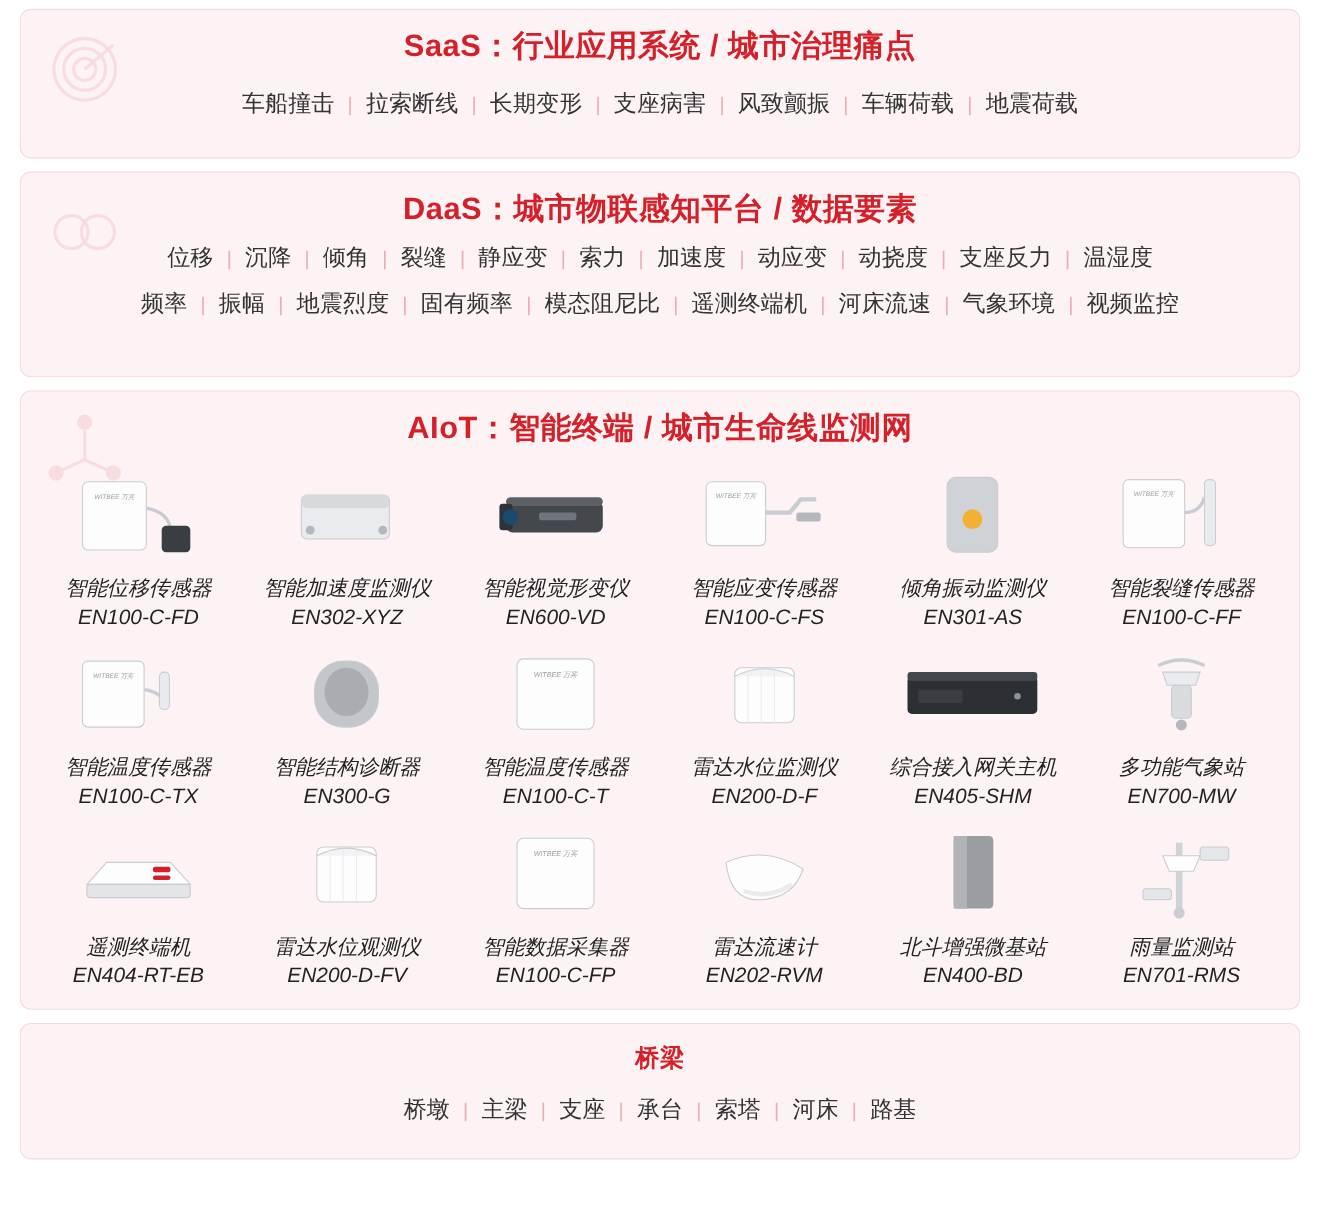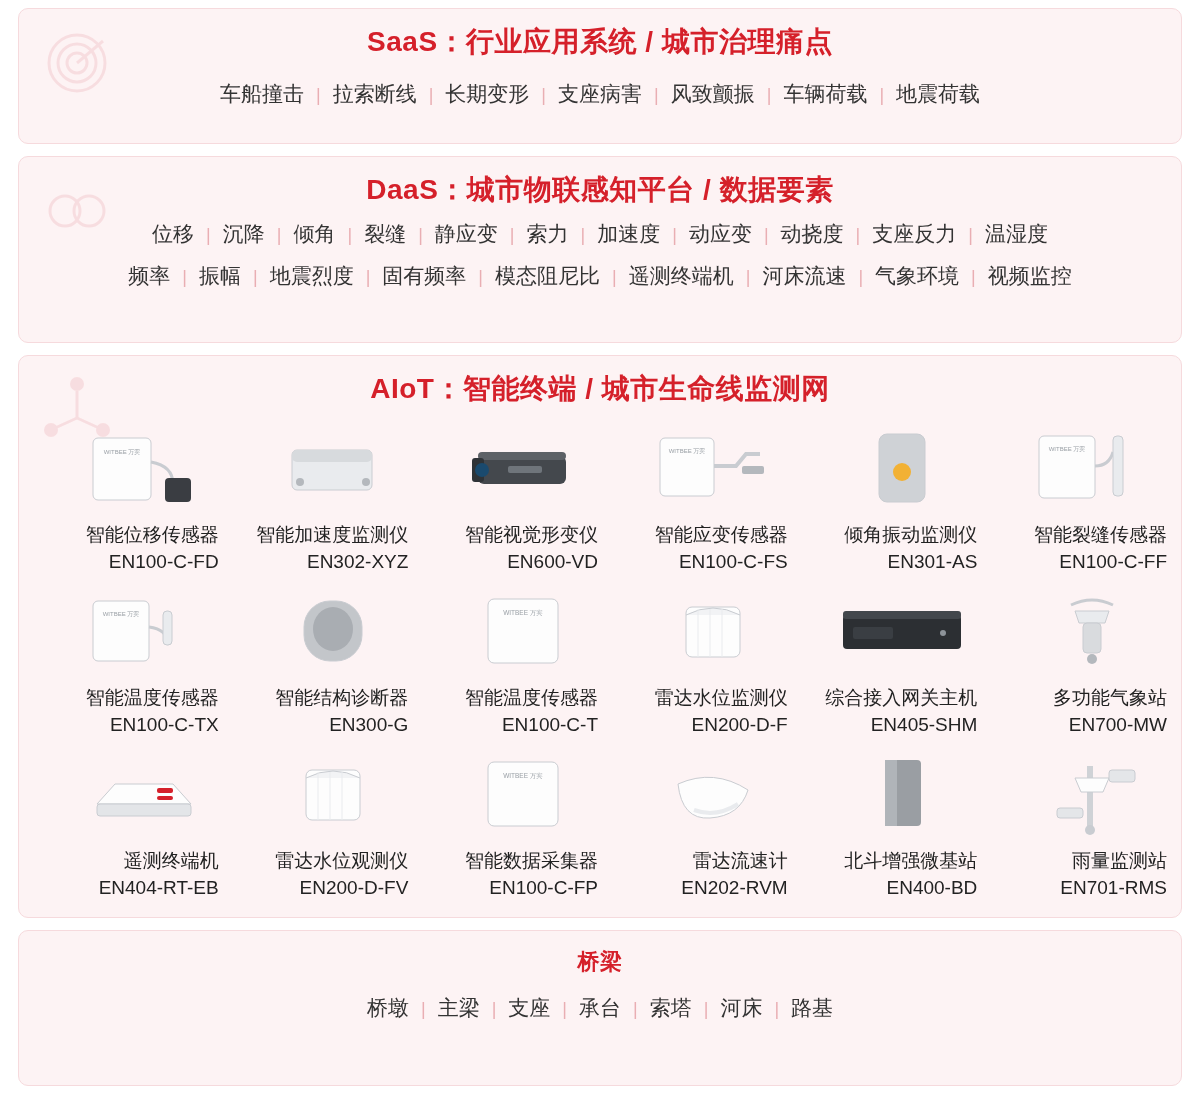--- a/index.html
+++ b/index.html
@@ -76,23 +76,24 @@
   .device-grid {
     display: grid;
     grid-template-columns: repeat(6, 1fr);
     row-gap: 6px;
     column-gap: 0px;
     padding: 6px 12px 2px 12px;
   }
   .device {
     display: flex;
     flex-direction: column;
-    align-items: flex-end;
+    align-items: center;
     justify-content: flex-start;
     padding: 4px 2px 2px 2px;
+    font-style: italic;
   }
   .device-img {
     height: 92px;
     width: 150px;
     display: flex;
     align-items: center;
     justify-content: center;
   }
   .device-name {
     font-size: 19px;
@@ -103,21 +104,21 @@
   }
   .device-model {
     font-size: 19px;
     color: #222;
     margin-top: 3px;
     text-align: center;
     white-space: nowrap;
   }
 
   
-  #bridge-panel { height: 156px; margin-bottom: 0; }
+  #bridge-panel { height: 124px; margin-bottom: 0; }
   #bridge-panel .panel-title { font-size: 22px; padding-top: 16px; }
   #bridge-panel .tag-row { font-size: 21px; margin-top: 8px; }
 </style>
 </head>
 <body>
 
 <div id="page">
 
   <section class="panel" id="saas-panel">
     <svg class="watermark" viewBox="0 0 72 72">

